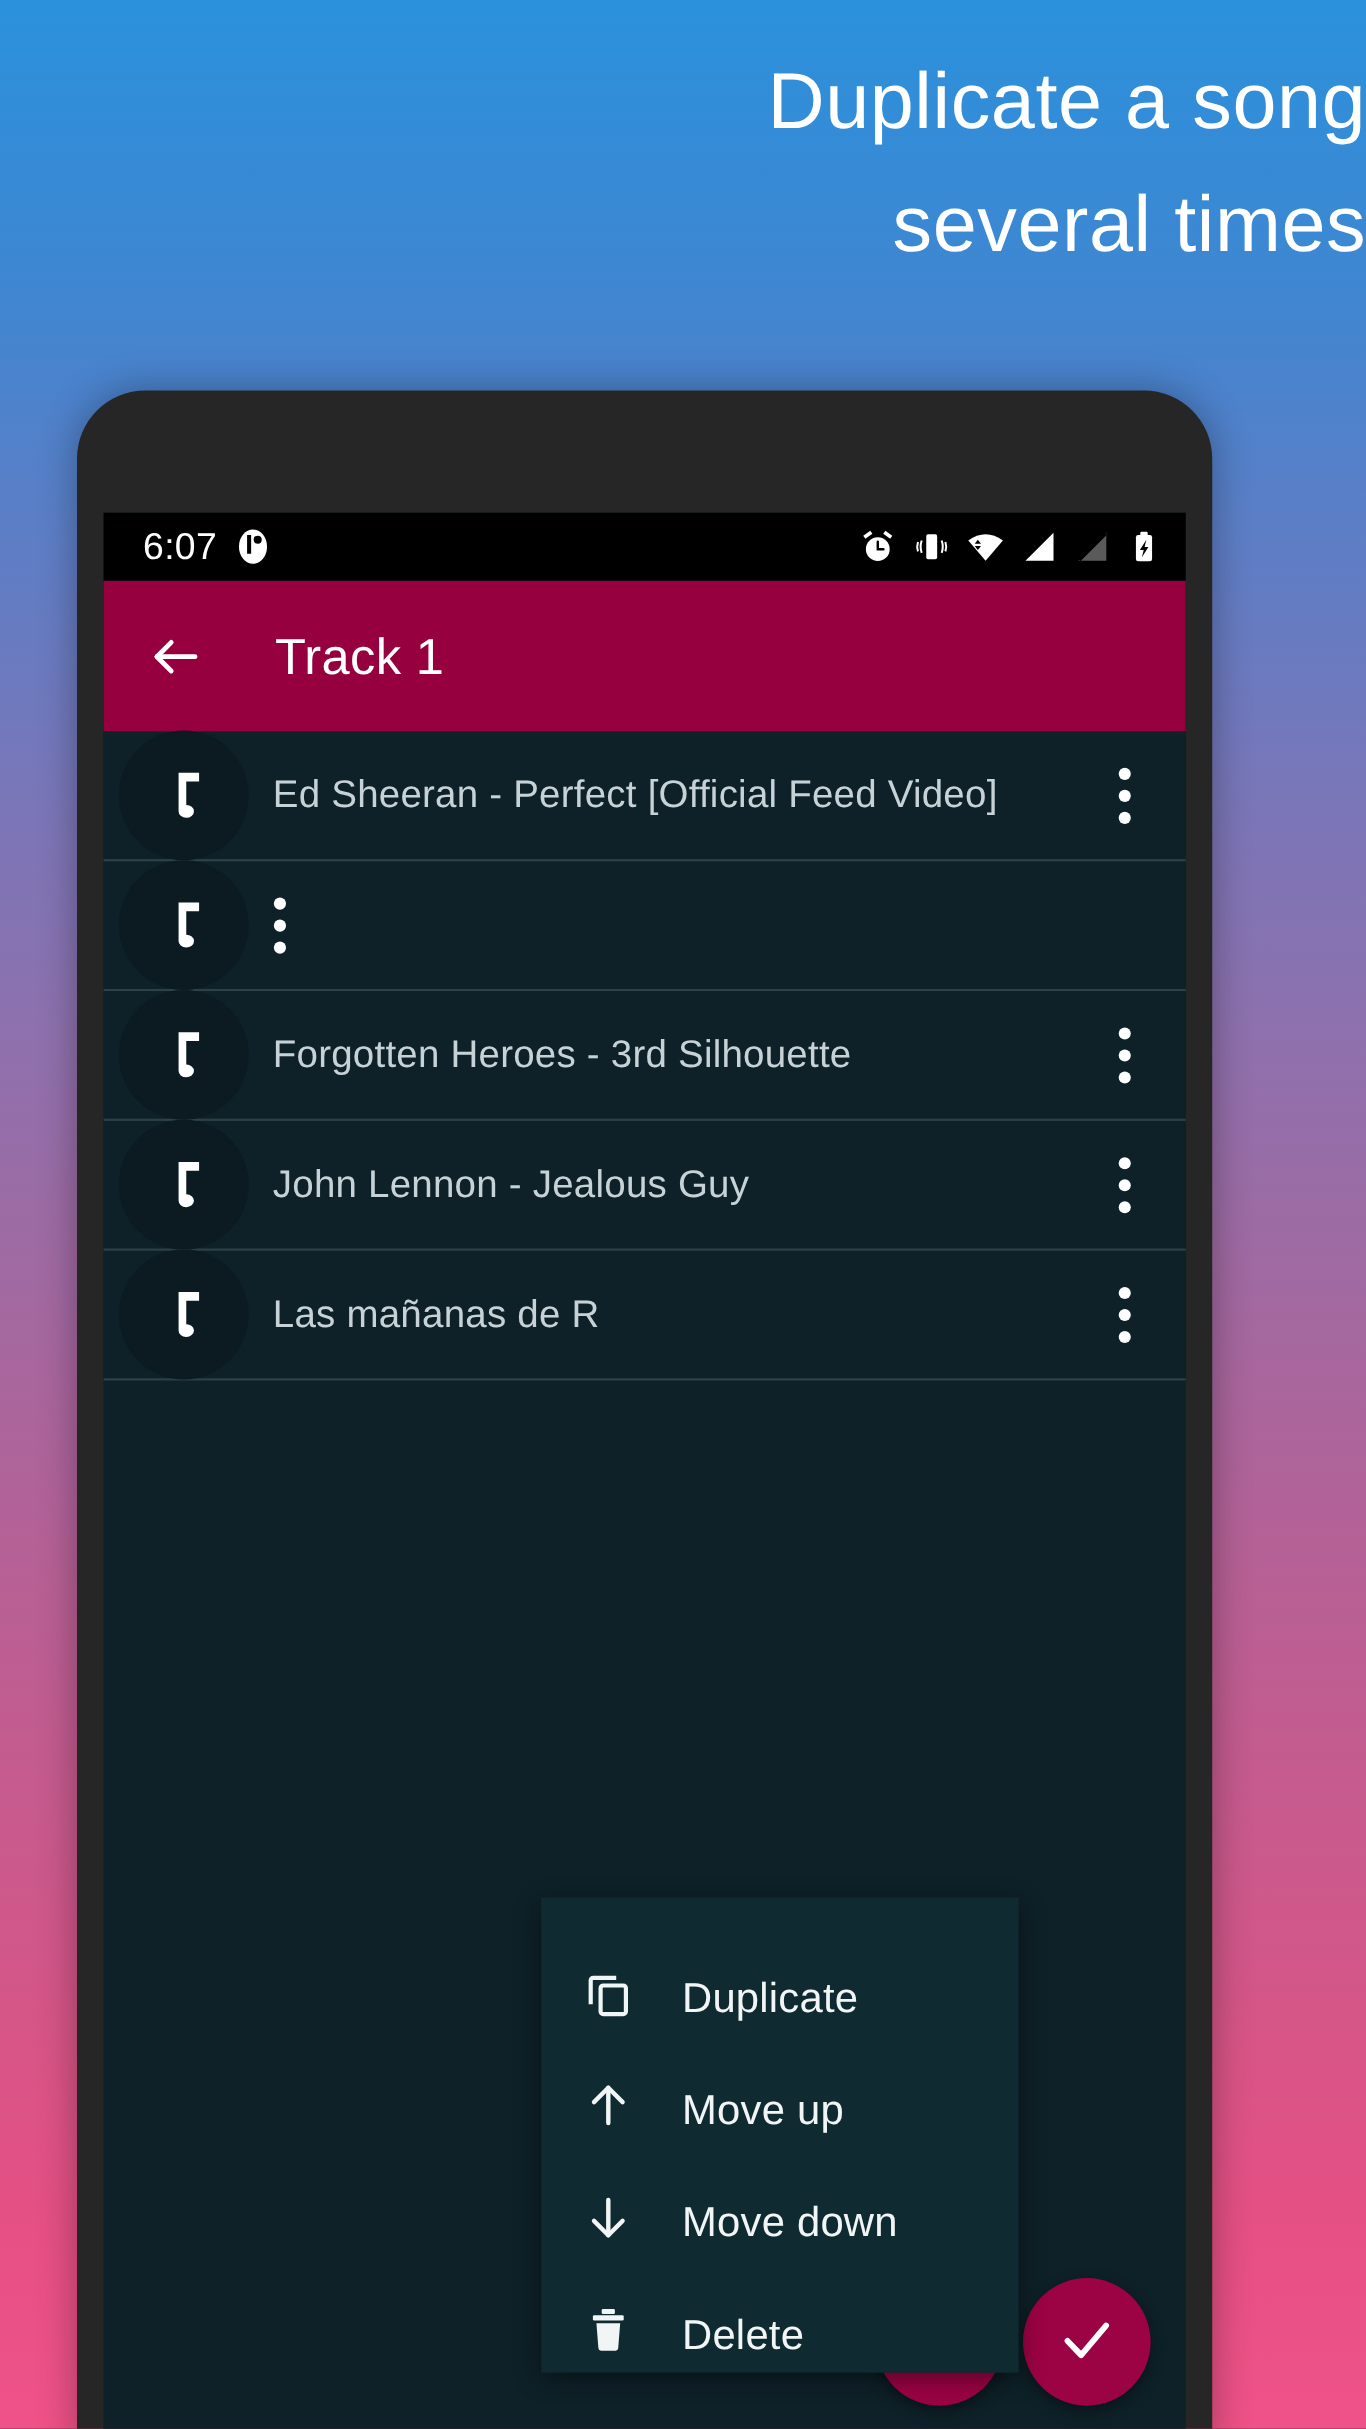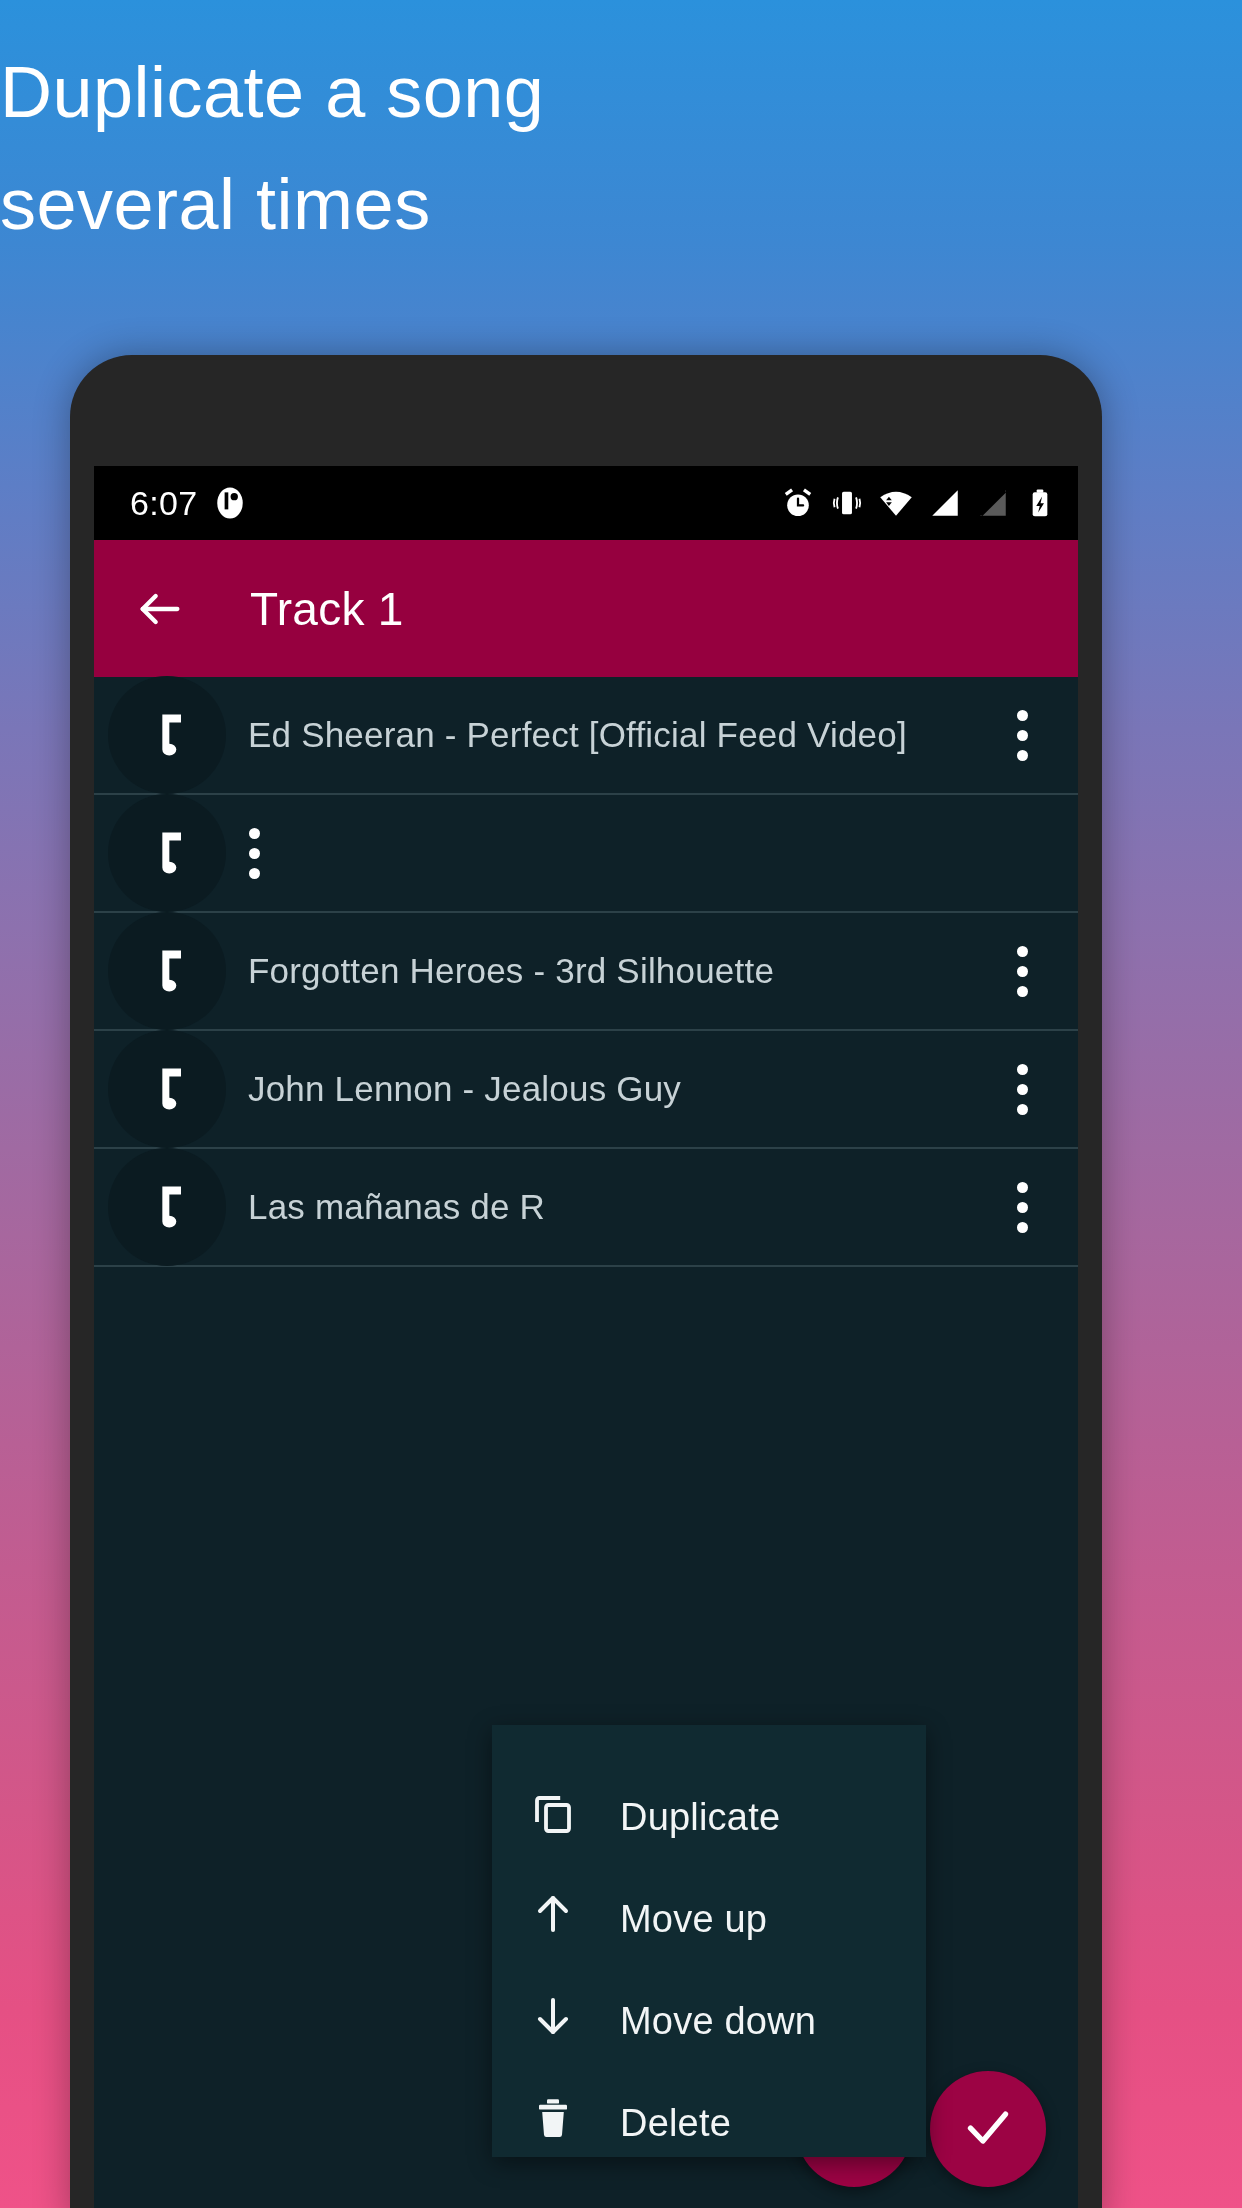--- a/index.html
+++ b/index.html
@@ -33,21 +33,21 @@
         #ef5288 100%);
     overflow: hidden;
   }
 
   
   #headline {
     position: absolute;
     left: 0;
     top: 36px;
     width: 1242px;
-    text-align: left;
+    text-align: right;
     color: #ffffff;
     font-size: 72px;
     line-height: 112px;
     font-weight: 300;
     letter-spacing: 0.5px;
     white-space: pre-line;
   }
 
   
   #device {
@@ -66,21 +66,21 @@
     top: 111px;
     width: 984px;
     height: 1759px;
     background: #0e2128;
     overflow: hidden;
   }
 
   
   #statusbar {
     position: relative;
-    height: 74px;
+    height: 62px;
     background: #000000;
     display: flex;
     align-items: center;
     padding: 0 22px 0 36px;
     box-sizing: border-box;
   }
   #status-time {
     color: #ffffff;
     font-size: 34px;
     font-weight: 400;

